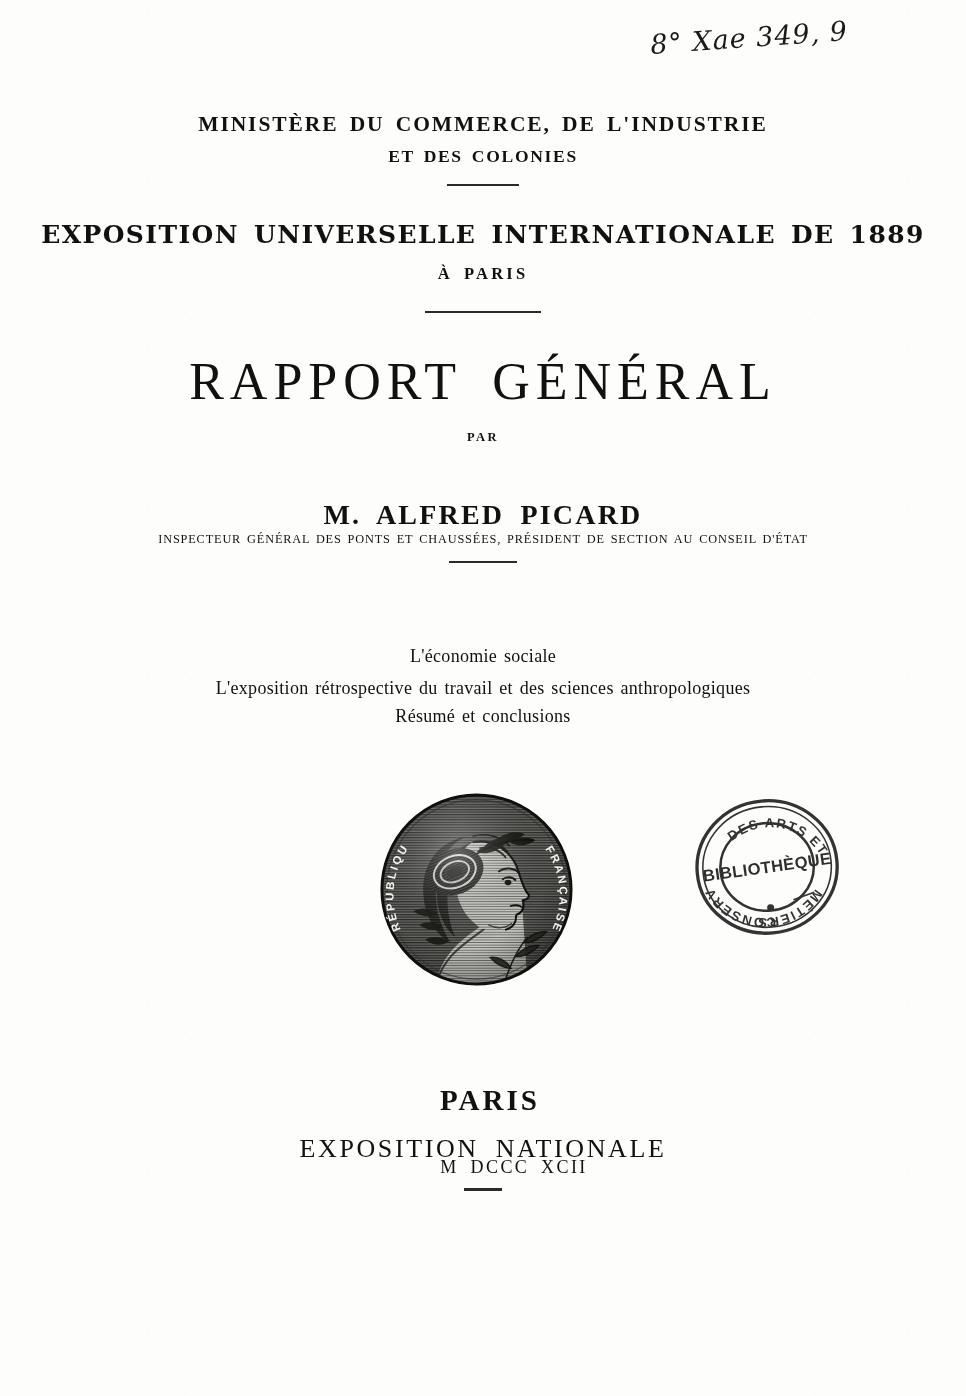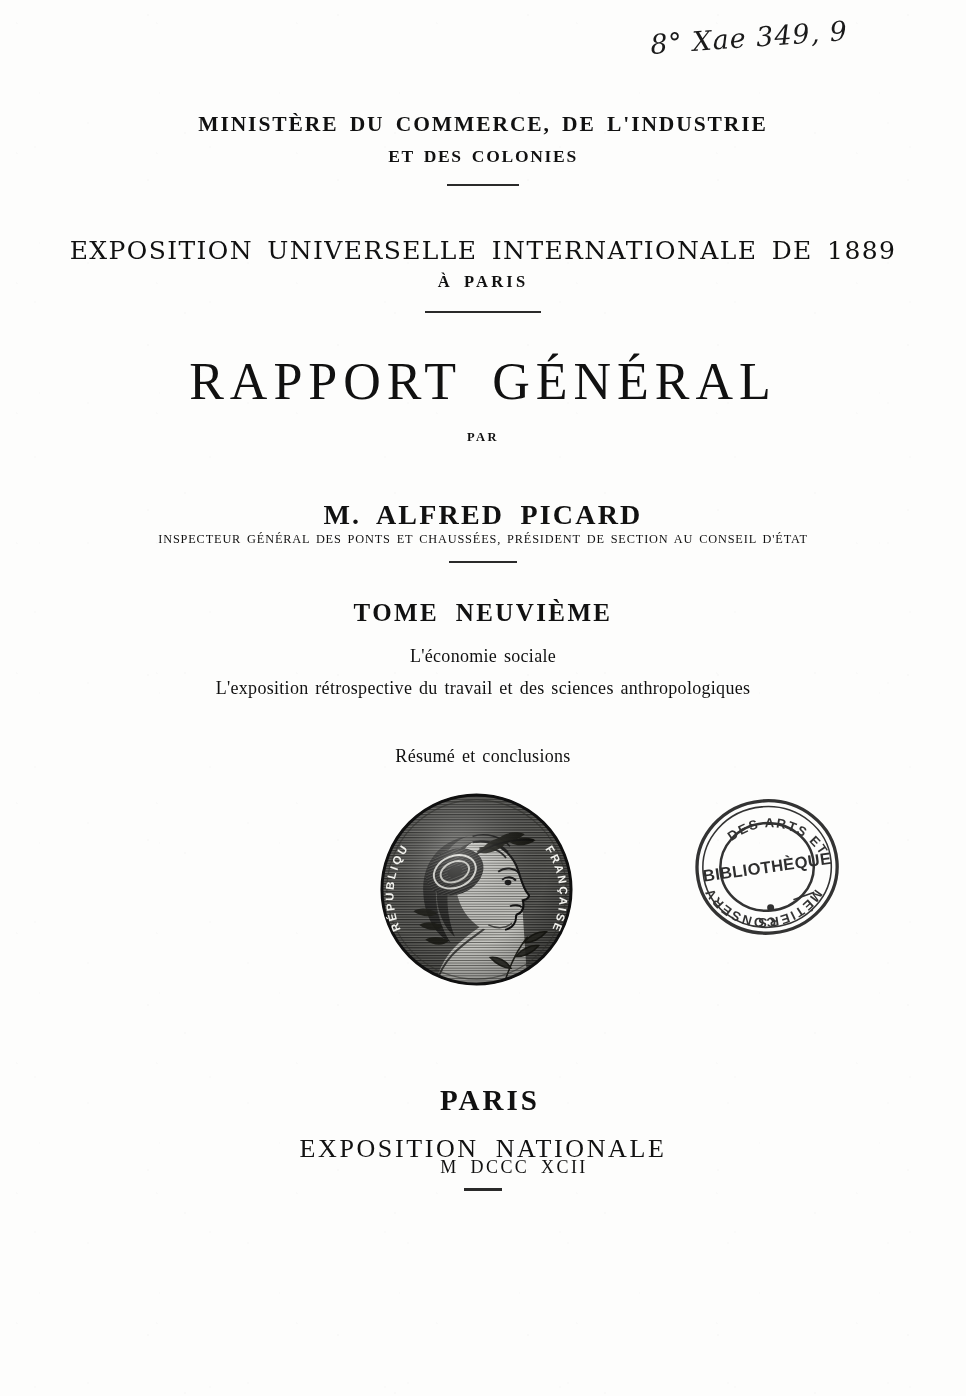--- a/index.html
+++ b/index.html
@@ -74,29 +74,29 @@
     top: 146px;
     font-size: 17.5px;
     font-weight: bold;
     letter-spacing: 1.7px;
     word-spacing: 3px;
     text-align: center;
   }
 
   
   .expo-line {
-    top: 236px;
+    top: 220px;
     font-size: 25px;
-    font-weight: normal;
+    font-weight: bold;
     letter-spacing: 1.4px;
     word-spacing: 5px;
     font-family: "DejaVu Serif", serif;
   }
   .expo-place {
-    top: 272px;
+    top: 264px;
     font-size: 16.5px;
     font-weight: bold;
     letter-spacing: 3.2px;
     word-spacing: 4px;
   }
 
   
   .main-title {
     top: 352px;
     font-size: 52px;
@@ -139,21 +139,21 @@
     word-spacing: 8px;
   }
   .volume-sub {
     font-size: 18px;
     font-weight: normal;
     letter-spacing: 0.3px;
     word-spacing: 2px;
   }
   .volume-sub-1 { top: 646px; }
   .volume-sub-2 { top: 678px; }
-  .volume-sub-3 { top: 706px; margin-top: 40px; }
+  .volume-sub-3 { top: 706px; }
 
   
   .rule {
     position: absolute;
     height: 2px;
     background: #2a2a2a;
     left: 50%;
     transform: translateX(-50%);
   }
   .rule-1 { top: 184px; width: 72px; }
@@ -225,21 +225,20 @@
   <div class="abs center main-title">RAPPORT GÉNÉRAL</div>
 
   <div class="abs center by-line">PAR</div>
 
   <div class="abs center author-name">M. ALFRED PICARD</div>
 
   <div class="abs center author-credentials">INSPECTEUR GÉNÉRAL DES PONTS ET CHAUSSÉES, PRÉSIDENT DE SECTION AU CONSEIL D'ÉTAT</div>
 
   <div class="rule rule-3"></div>
 
-  <div class="abs center volume-title">TOME NEUVIÈME</div>
   <div class="abs center volume-sub volume-sub-1">L'économie sociale</div>
   <div class="abs center volume-sub volume-sub-2">L'exposition rétrospective du travail et des sciences anthropologiques</div>
   <div class="abs center volume-sub volume-sub-3">Résumé et conclusions</div>
 
   <div class="medallion">
     <svg viewBox="0 0 200 200" xmlns="http://www.w3.org/2000/svg">
       <defs>
         <clipPath id="medClip">
             <circle cx="100" cy="100" r="97"></circle>
           </clipPath>

